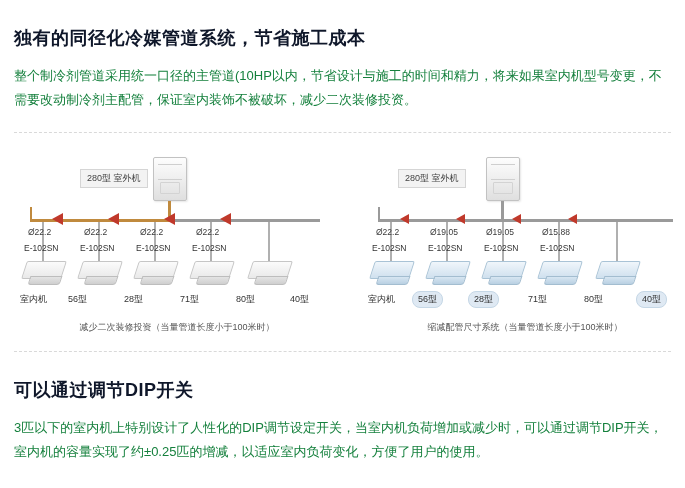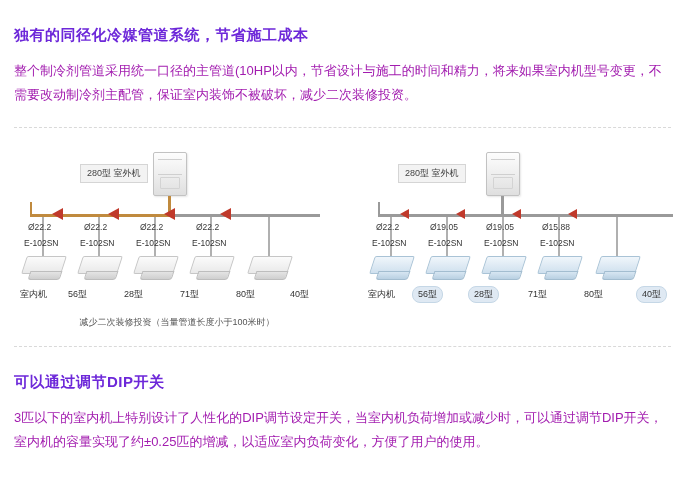--- a/index.html
+++ b/index.html
@@ -9,30 +9,30 @@
     height: 488px;
     background: #ffffff;
     font-family: "Liberation Sans", sans-serif;
     color: #333;
     overflow: hidden;
     position: relative;
   }
   .page { position: relative; width: 685px; height: 488px; padding: 0 14px; }
 
   .section-title {
-    font-size: 15px;
+    font-size: 18px;
     font-weight: bold;
-    color: #6d28d9;
+    color: #0f172a;
     letter-spacing: 0.5px;
     margin: 26px 0 14px 0;
   }
   .body-text {
     font-size: 13px;
     line-height: 24px;
-    color: #a21caf;
+    color: #15803d;
     margin: 0;
   }
 
   .divider {
     border: none;
     border-top: 1px dashed #d9d9d9;
     margin: 20px 0 0 0;
   }
 
   
@@ -352,20 +352,21 @@
           <div class="grill"></div>
         </div>
 
       <div class="indoor-title">室内机</div>
       <div class="unit-type badge" style="left:46px;">56型</div>
       <div class="unit-type badge" style="left:102px;">28型</div>
       <div class="unit-type" style="left:162px;">71型</div>
       <div class="unit-type" style="left:218px;">80型</div>
       <div class="unit-type badge" style="left:270px;">40型</div>
 
+      <div class="caption">缩减配管尺寸系统（当量管道长度小于100米时）</div>
     </div>
   </div>
 
   <hr class="divider" style="margin-top:14px;">
 
   <h2 class="section-title">可以通过调节DIP开关</h2>
   <p class="body-text">3匹以下的室内机上特别设计了人性化的DIP调节设定开关，当室内机负荷增加或减少时，可以通过调节DIP开关，室内机的容量实现了约±0.25匹的增减，以适应室内负荷变化，方便了用户的使用。</p>
 
 </div>
 

